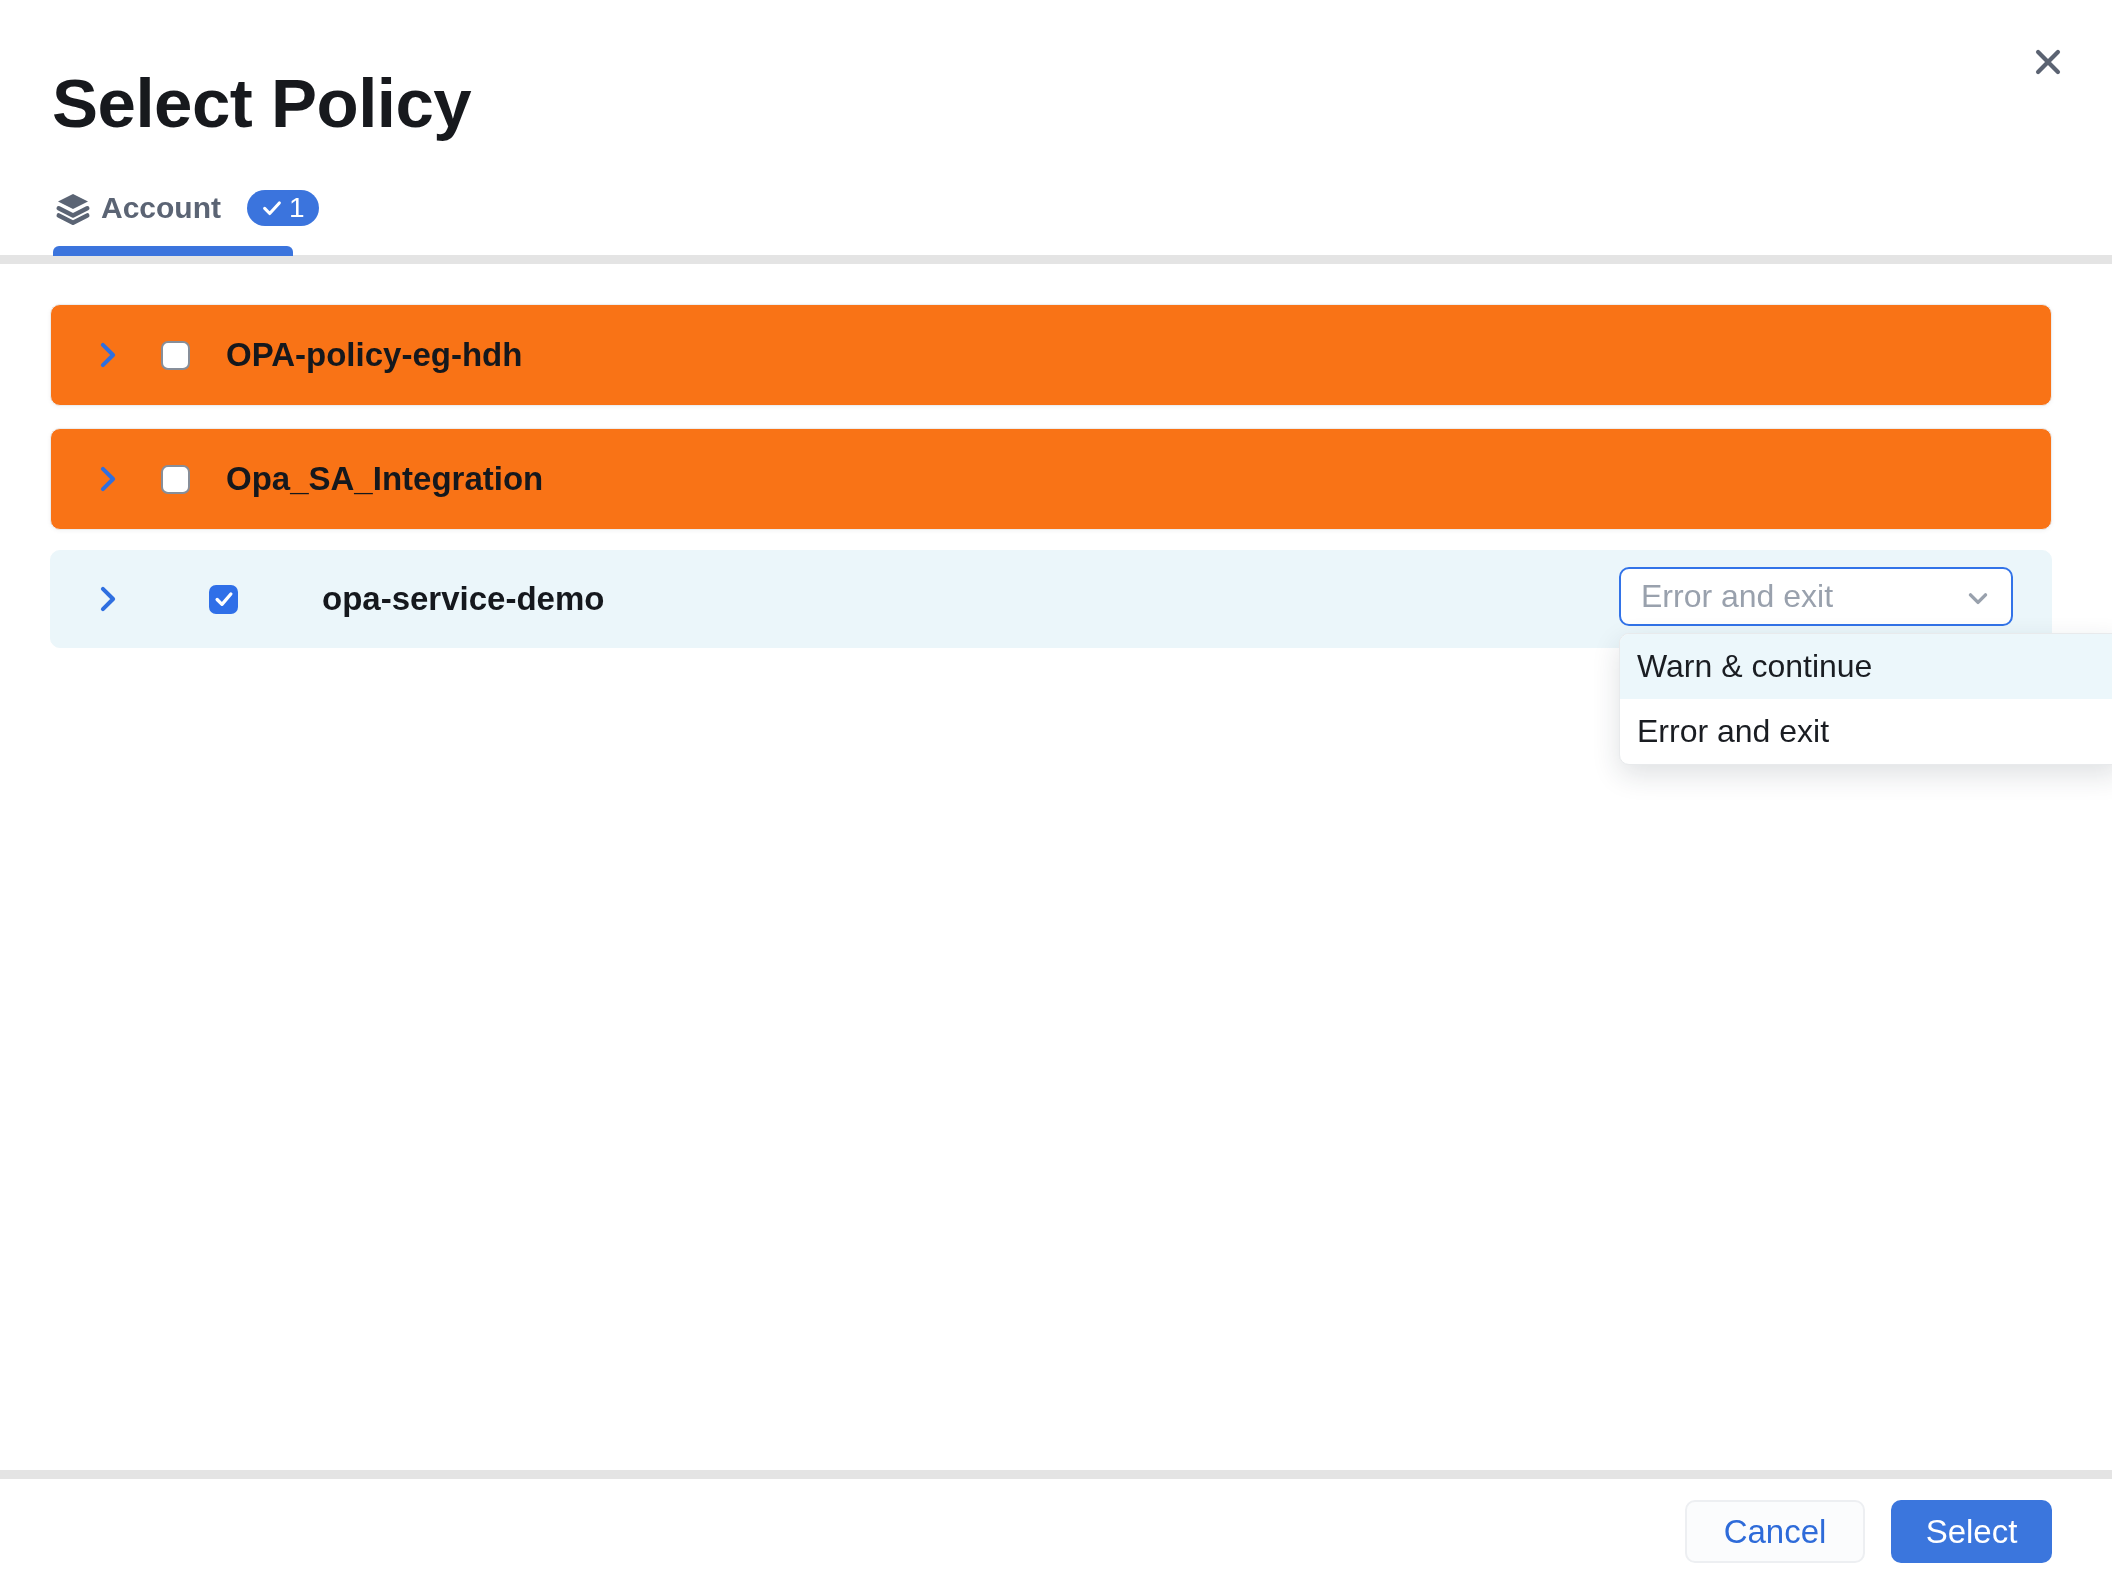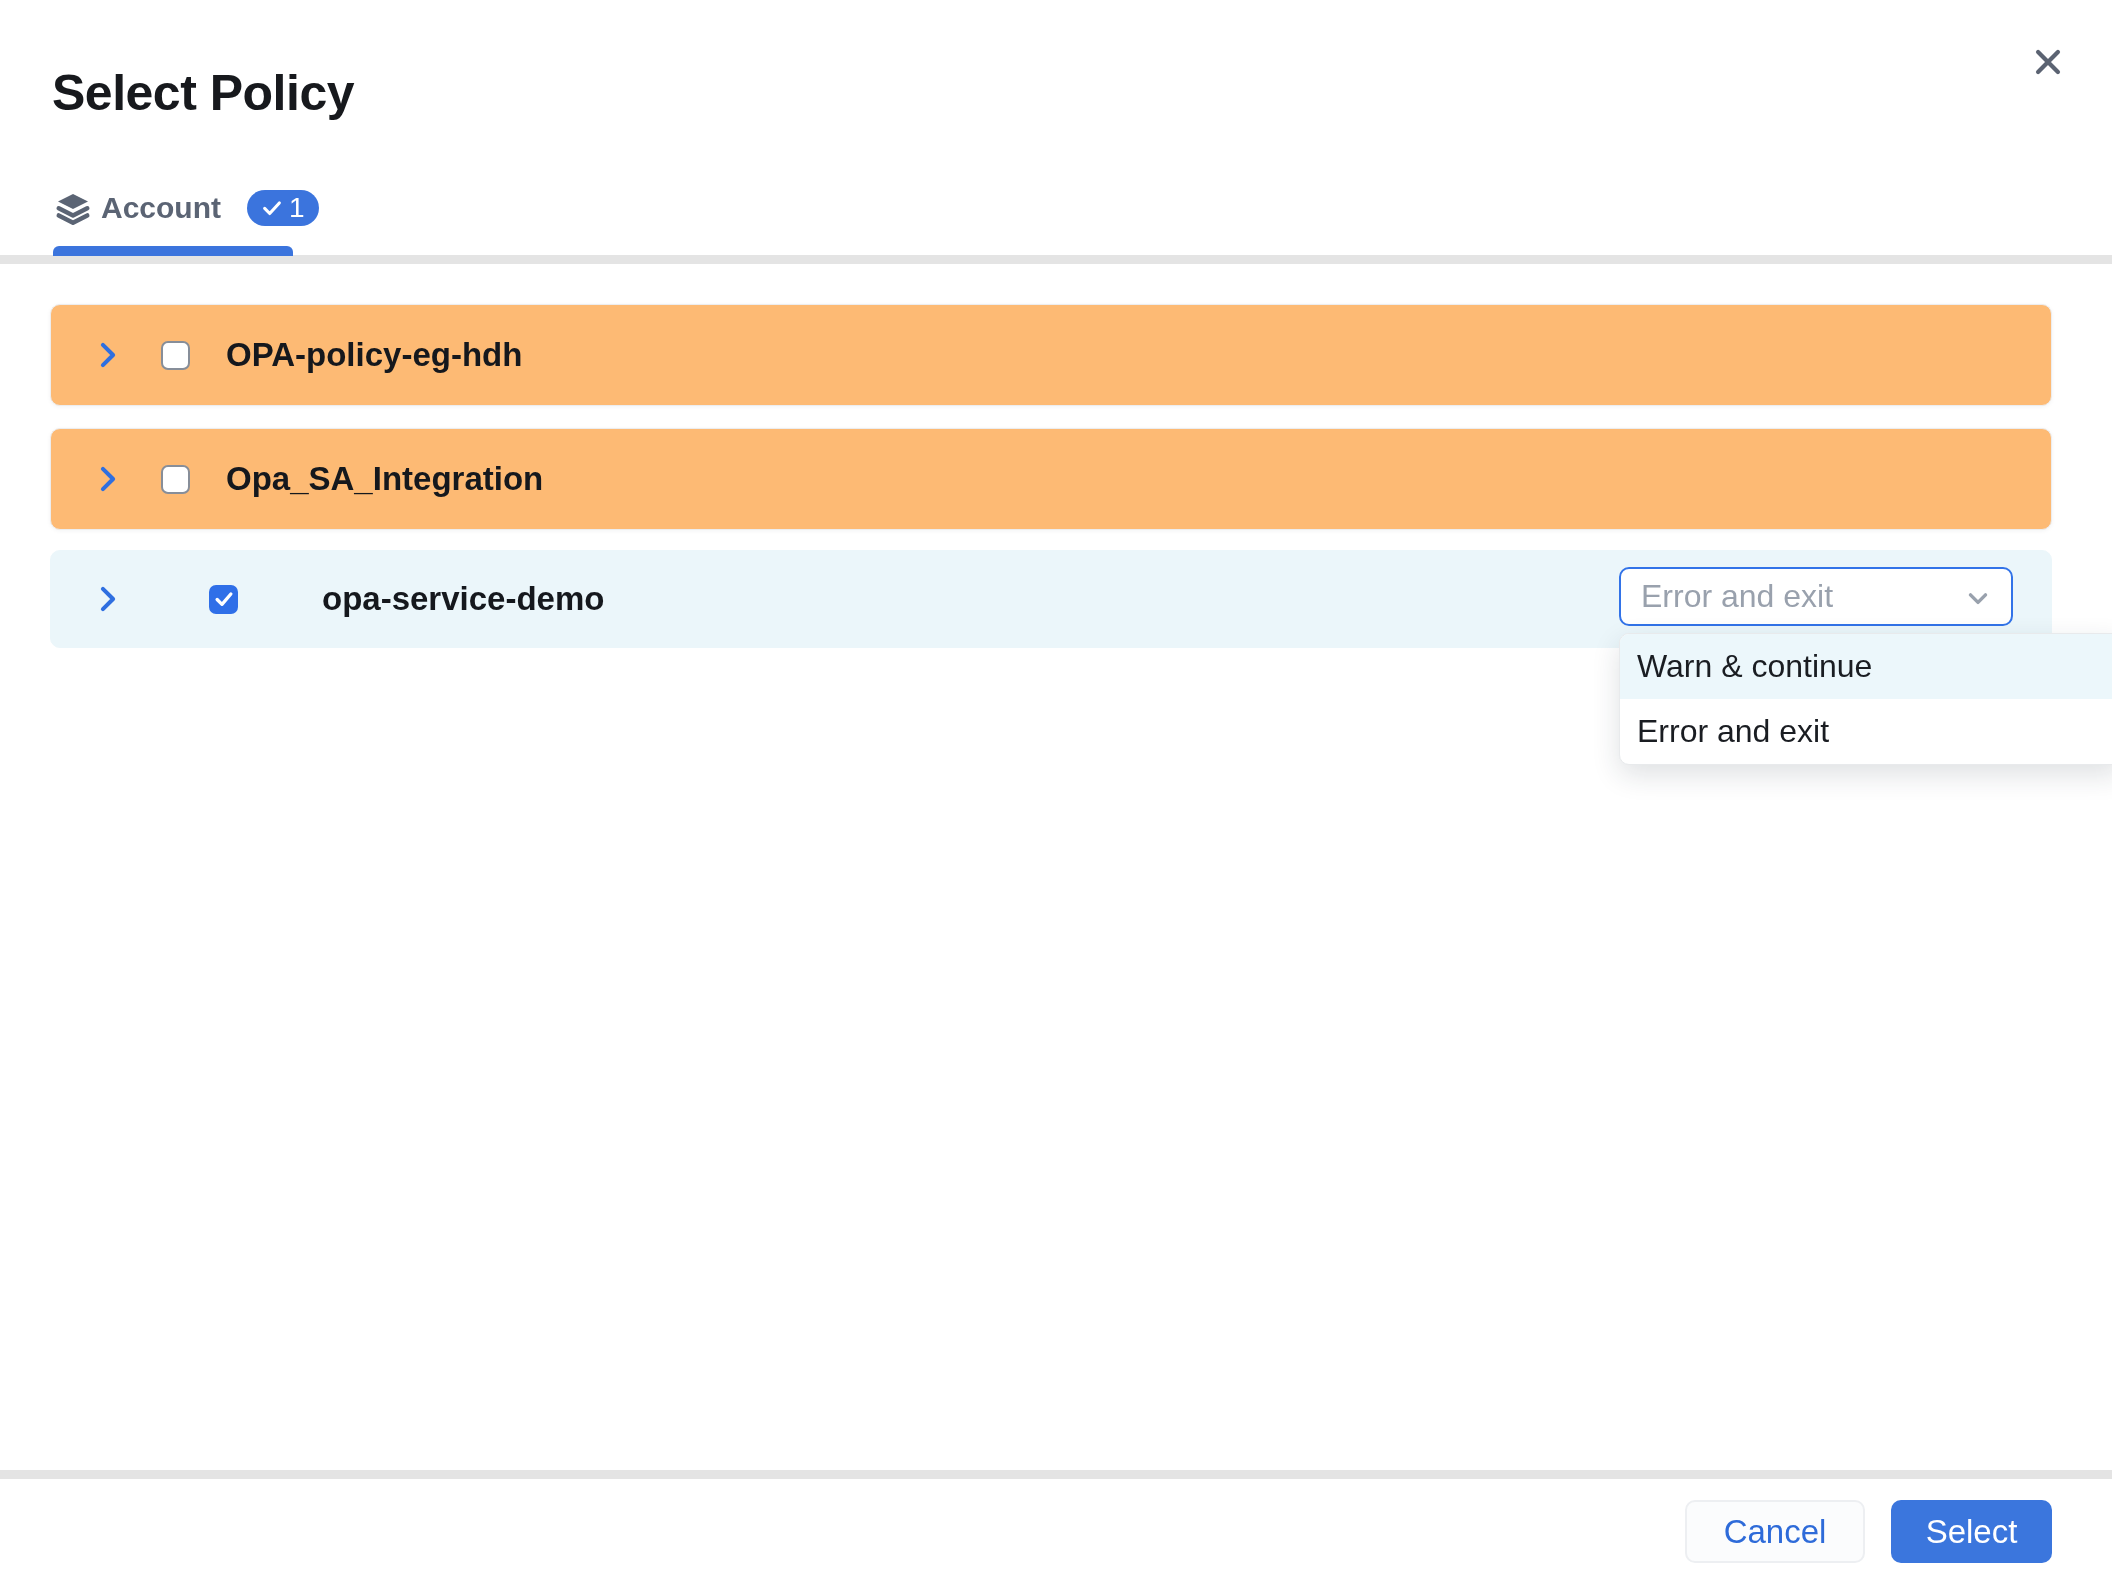--- a/index.html
+++ b/index.html
@@ -1,35 +1,35 @@
 <!DOCTYPE html>
 <html><head>
 <meta charset="utf-8">
 <style>
   html,body{margin:0;padding:0;background:#ffffff;}
   body{width:2112px;height:1580px;font-family:"Liberation Sans",sans-serif;-webkit-font-smoothing:antialiased;}
   .modal{position:relative;width:2112px;height:1580px;background:#ffffff;overflow:hidden;}
 
   
-  .title{position:absolute;left:52px;top:64px;font-size:50px;font-weight:600;color:#17191d;letter-spacing:-0.5px;}
+  .title{position:absolute;left:52px;top:64px;font-size:69px;font-weight:600;color:#17191d;letter-spacing:-0.5px;}
   .close-btn{position:absolute;left:2026px;top:40px;width:44px;height:44px;display:flex;align-items:center;justify-content:center;cursor:pointer;}
 
   
   .tab{position:absolute;left:55px;top:189px;display:flex;align-items:center;cursor:pointer;}
   .tab-icon{width:36px;height:36px;margin-top:2px;}
   .tab-label{margin-left:10px;font-size:30px;font-weight:700;color:#5b6474;}
   .tab-badge{margin-left:26px;height:36px;min-width:70px;background:#3b74dd;border-radius:18px;display:flex;align-items:center;justify-content:center;gap:6px;padding:0 14px;box-sizing:border-box;}
   .tab-badge .cnt{color:#ffffff;font-size:28px;font-weight:500;line-height:1;}
   .tab-underline{position:absolute;left:53px;top:246px;width:240px;height:10px;background:#3b74dd;border-radius:6px 6px 0 0;z-index:3;}
   .divider{position:absolute;left:0;width:2112px;height:9px;background:#e4e4e4;}
   .divider.top{top:255px;}
   .divider.bottom{top:1470px;}
 
   
-  .row{position:absolute;left:50px;width:2002px;height:102px;background:#fdba74;border:1px solid #ededee;border-radius:10px;box-shadow:0 1px 4px rgba(25,35,55,0.05);display:flex;align-items:center;box-sizing:border-box;}
+  .row{position:absolute;left:50px;width:2002px;height:102px;background:#f97316;border:1px solid #ededee;border-radius:10px;box-shadow:0 1px 4px rgba(25,35,55,0.05);display:flex;align-items:center;box-sizing:border-box;}
   .row.selected{background:#ebf6fa;border-color:#ebf6fa;box-shadow:none;height:98px;}
   .row-chevron{margin-left:45px;width:24px;height:28px;flex:0 0 auto;cursor:pointer;}
   .checkbox{margin-left:41px;width:29px;height:29px;border:2.5px solid #878e99;border-radius:7px;background:#ffffff;box-sizing:border-box;flex:0 0 auto;cursor:pointer;display:flex;align-items:center;justify-content:center;}
   .checkbox.checked{background:#2f6fe8;border-color:#2f6fe8;}
   .row-label{margin-left:36px;font-size:33px;font-weight:600;color:#15181d;}
 
   
   .action-select{position:absolute;left:1619px;top:567px;width:394px;height:59px;background:#ffffff;border:2.5px solid #3273e8;border-radius:10px;box-sizing:border-box;display:flex;align-items:center;cursor:pointer;z-index:4;}
   .action-select .value{margin-left:20px;font-size:32px;color:#99a1ad;}
   .action-select .chev{position:absolute;right:18px;top:14px;}

